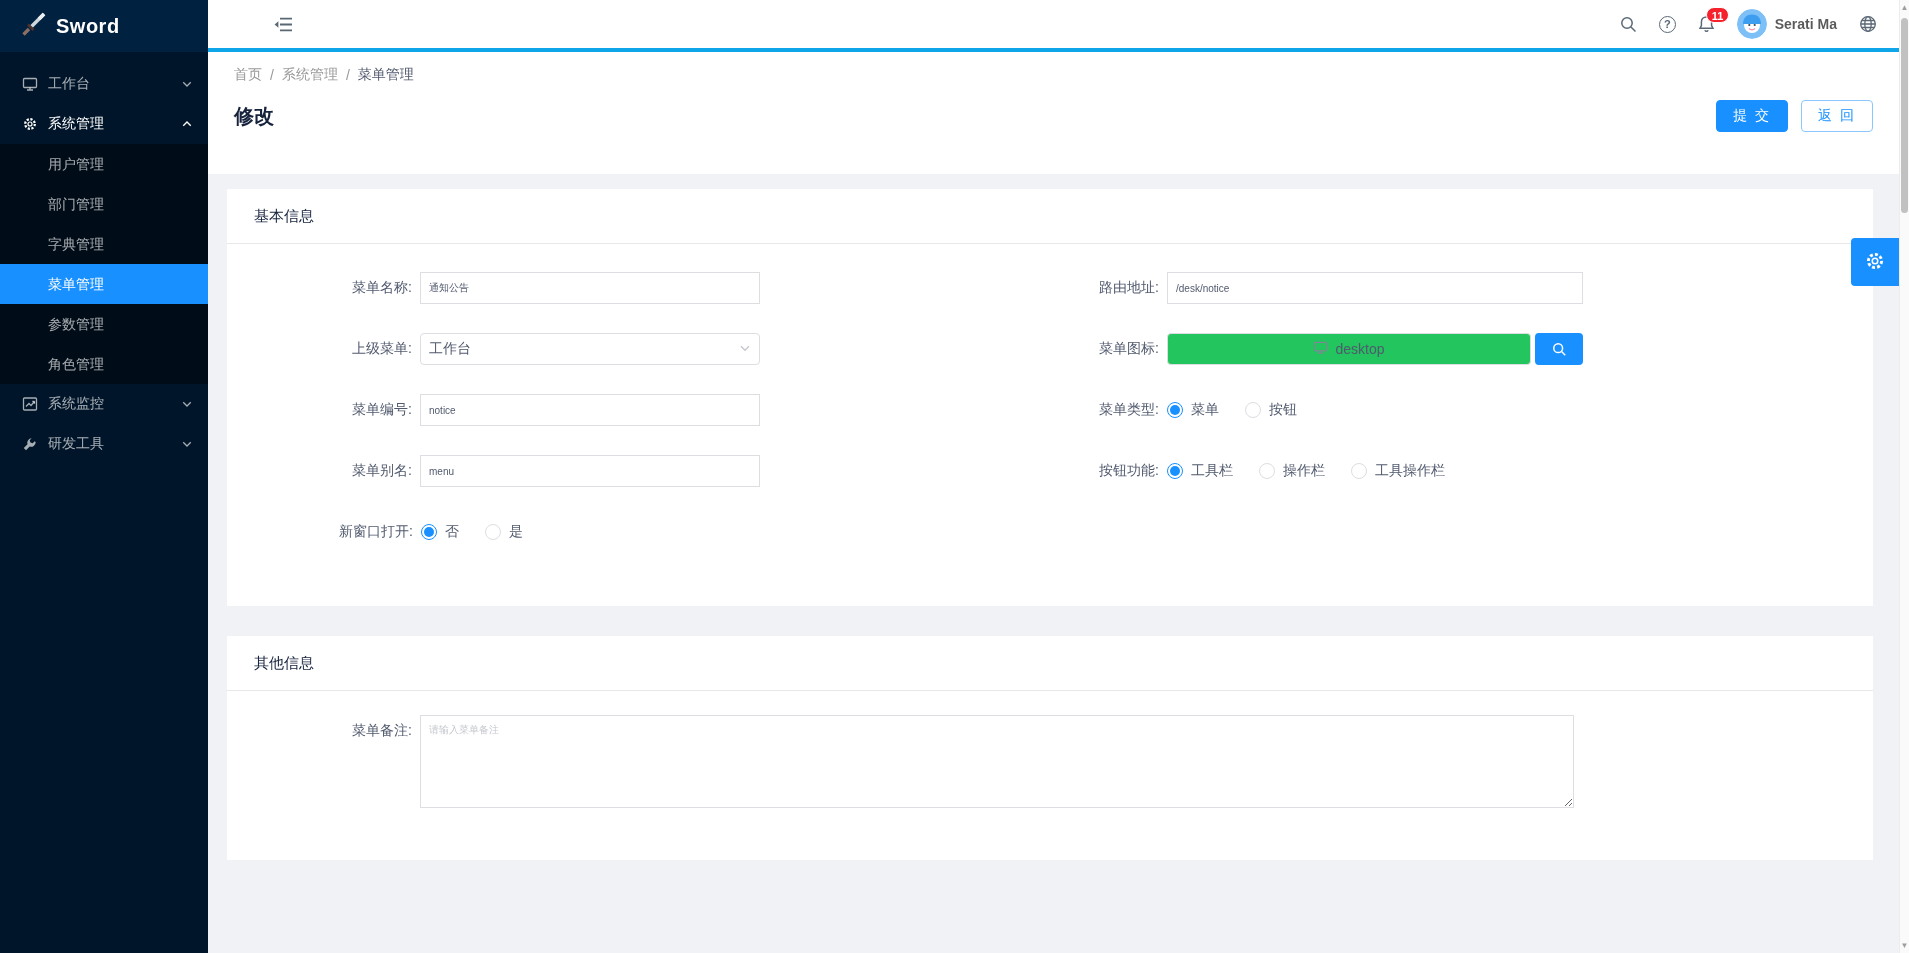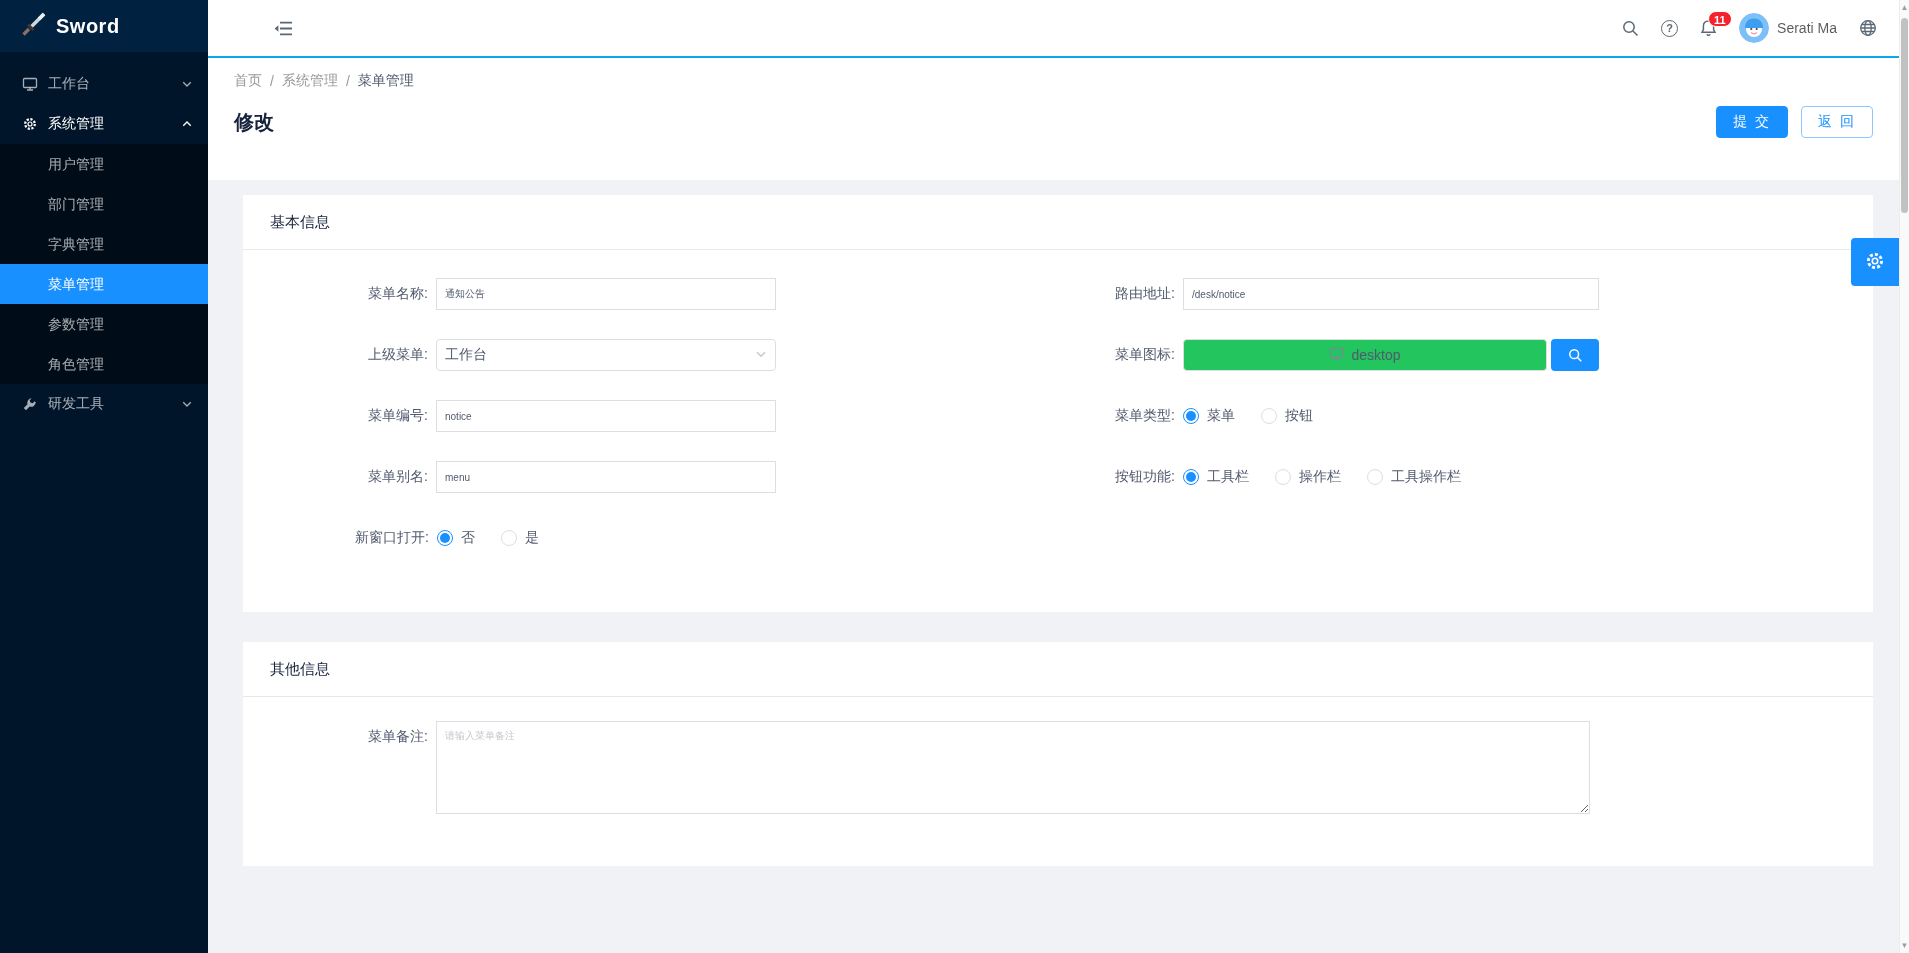--- a/index.html
+++ b/index.html
@@ -19,51 +19,51 @@
   .menu-item.open { color:#fff; }
   .chev { width:10px; height:10px; }
   .chev svg { display:block; }
   .submenu { background:#000c17; }
   .submenu-item { height:40px; line-height:40px; padding-left:48px; color:rgba(255,255,255,.65);
     cursor:pointer; font-size:14px; }
   .submenu-item.active { background:#1890ff; color:#fff; }
 
   
   .main { flex:1; min-width:0; display:flex; flex-direction:column; }
-  .topbar { height:58px; background:#fff; display:flex; align-items:center; flex-shrink:0;
-    border-bottom:2px solid #0ea5e9; }
+  .topbar { height:52px; background:#fff; display:flex; align-items:center; flex-shrink:0;
+    border-bottom:4px solid #0ea5e9; }
   .fold-btn { margin-left:66px; cursor:pointer; display:flex; }
   .topbar-right { margin-left:auto; display:flex; align-items:center; gap:22px; padding-right:22px; }
   .tb-icon { color:#5a6875; cursor:pointer; display:flex; align-items:center; }
   .help-circle { width:17px; height:17px; border:1.5px solid #5a6875; border-radius:50%;
     display:flex; align-items:center; justify-content:center; font-size:11px; font-weight:700; }
   .help-circle::after { content:"?"; }
   .bell-wrap { position:relative; }
   .badge { position:absolute; top:-8px; left:8px; min-width:22px; height:16px; padding:0 5px;
     background:#f5222d; border-radius:8px; color:#fff; font-size:11px; line-height:16px;
     text-align:center; border:1px solid #fff; font-weight:700; }
   .user { display:flex; align-items:center; gap:8px; cursor:pointer; }
   .avatar { width:30px; height:30px; border-radius:50%; overflow:hidden; flex-shrink:0; }
-  .user-name { color:rgba(0,0,0,.65); }
+  .user-name { color:rgba(0,0,0,.65);font-weight:bold; }
 
   
   .page-header { background:#fff; height:122px; padding:14px 26px 0 26px; flex-shrink:0; }
   .breadcrumb { display:flex; align-items:center; gap:8px; color:#999; }
   .breadcrumb .crumb { cursor:pointer; }
   .breadcrumb .crumb.current { color:#515a6e; cursor:default; }
   .title-row { display:flex; align-items:center; margin-top:16px; }
   .page-title { font-size:20px; font-weight:600; color:#17233d; }
   .btns { margin-left:auto; display:flex; gap:13px; }
   .btn { height:32px; padding:0 16px; border-radius:4px; font-size:14px; cursor:pointer;
     display:flex; align-items:center; letter-spacing:2px; }
   .btn-primary { background:#1890ff; border:1px solid #1890ff; color:#fff; }
   .btn-ghost { background:#fff; border:1px solid #8cc8ff; color:#1890ff; }
 
   
-  .content { flex:1; background:#f0f2f5; padding:15px 26px 0 35px; overflow:hidden; }
+  .content { flex:1; background:#f0f2f5; padding:15px 26px 0 19px; overflow:hidden; }
   .card { background:#fff; }
   .card + .card { margin-top:30px; }
   .card-head { height:55px; display:flex; align-items:center; padding:0 27px;
     border-bottom:1px solid #e8e8e8; color:#17233d; font-size:15px; font-weight:500; }
   .card-body { padding:28px 24px 58px 24px; }
   .card-body.other { padding:24px 24px 52px 24px; }
 
   .form-row { display:grid; grid-template-columns:746px 1fr; margin-bottom:29px; }
   .form-row:last-child { margin-bottom:0; }
   .field { display:flex; align-items:center; height:32px; }
@@ -161,20 +161,35 @@
 
       <div class="submenu">
         <div class="submenu-item">用户管理</div>
         <div class="submenu-item">部门管理</div>
         <div class="submenu-item">字典管理</div>
         <div class="submenu-item active">菜单管理</div>
         <div class="submenu-item">参数管理</div>
         <div class="submenu-item">角色管理</div>
       </div>
 
+      <div class="menu-item">
+        <span class="mi-icon">
+          <svg width="16" height="16" viewBox="0 0 16 16" fill="none" stroke="currentColor" stroke-width="1.3">
+            <rect x="1.5" y="2" width="13" height="12" rx="1"></rect>
+            <path d="M4 10.5l3-3 2 2 3.5-4"></path>
+              <path d="M12.5 5.5v2.2M12.5 5.5h-2.2"></path>
+          </svg>
+        </span>
+        <span class="mi-label">系统监控</span>
+        <span class="chev">
+          <svg width="10" height="10" viewBox="0 0 12 12" fill="none" stroke="currentColor" stroke-width="1.6">
+              <path d="M1.5 4l4.5 4.5L10.5 4"></path>
+            </svg>
+        </span>
+      </div>
 
       <div class="menu-item">
         <span class="mi-icon">
           <svg width="16" height="16" viewBox="0 0 16 16">
             <path d="M13.7 6.3a4.5 4.5 0 0 1-6 4.2L4 14.2 1.8 12l3.7-3.7a4.5 4.5 0 0 1 4.2-6l-2 2 .7 2.3 2.3.7 2-2a4.5 4.5 0 0 1 1 1z" fill="currentColor"></path>
           </svg>
         </span>
         <span class="mi-label">研发工具</span>
         <span class="chev">
           <svg width="10" height="10" viewBox="0 0 12 12" fill="none" stroke="currentColor" stroke-width="1.6">

